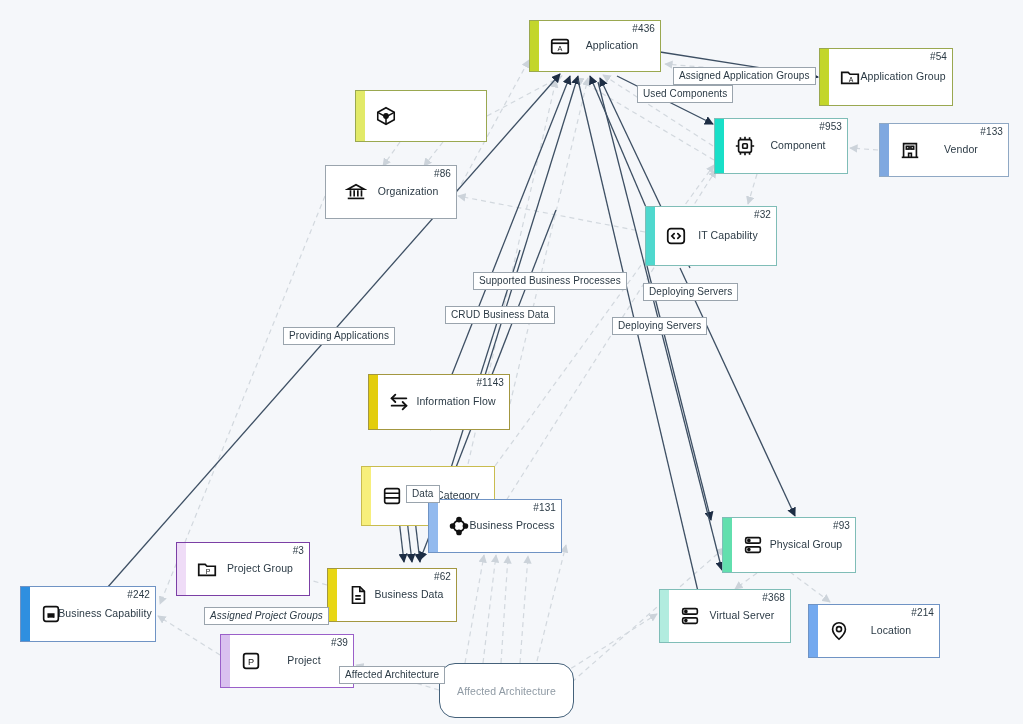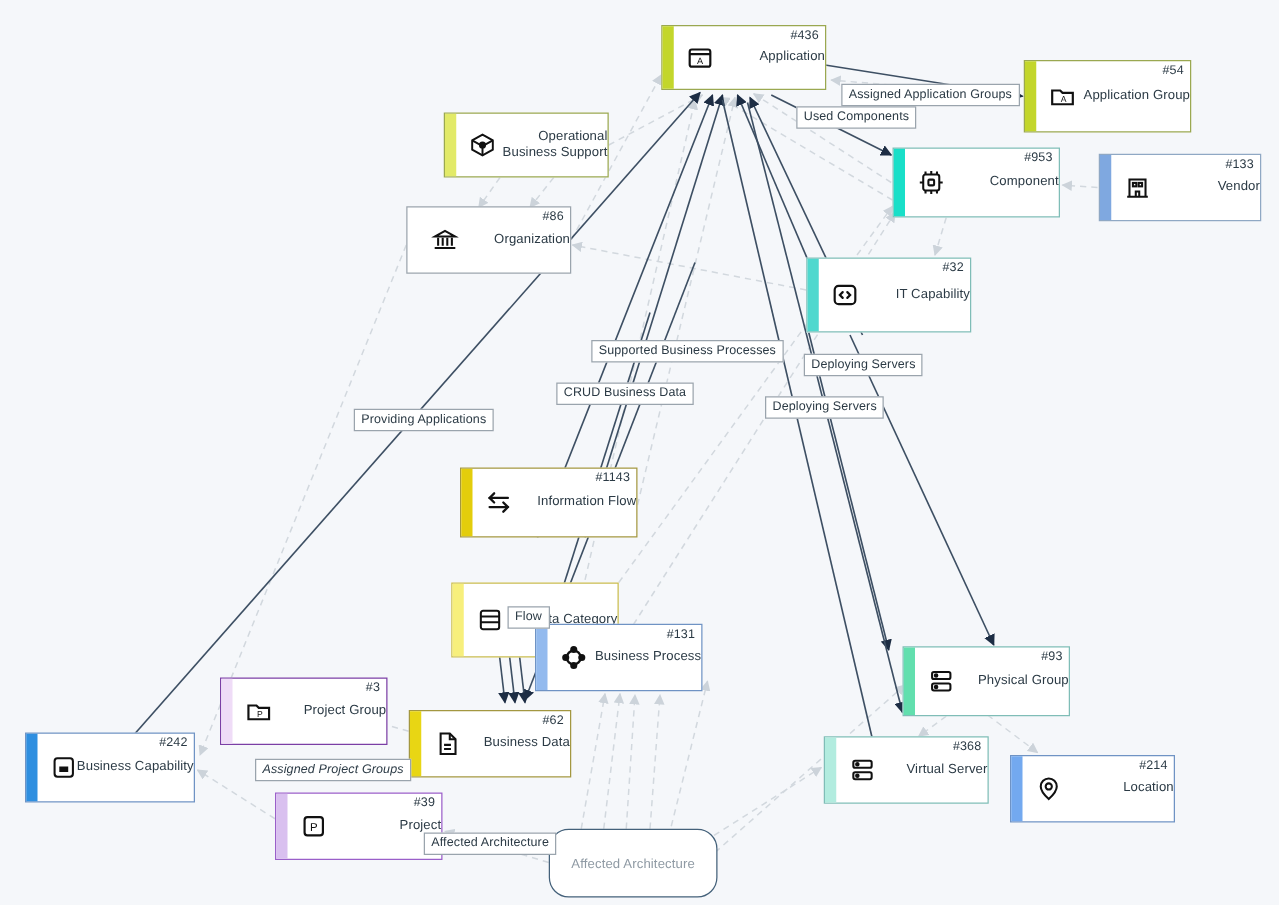--- a/index.html
+++ b/index.html
@@ -46,21 +46,21 @@
     width: 22px;
     height: 22px;
     display: flex;
     align-items: center;
     justify-content: center;
     color: #111111;
   }
   .node .nicon svg { display: block; }
   .node .nlabel {
     width: 100%;
-    text-align: right;
+    text-align: center;
     padding-left: 34px;
     box-sizing: border-box;
     font-size: 10.5px;
     color: #2b3a45;
     line-height: 1.25;
     letter-spacing: 0.1px;
   }
   .node .nid {
     position: absolute;
     right: 5px;
@@ -186,21 +186,20 @@
       <div class="node" style="left: 355px; top: 90px; width: 132px; height: 52px; border: 1px solid rgb(154, 168, 80);">
         <div class="accent" style="background: rgb(226, 234, 104);"></div>
         <span class="nicon">
           <svg width="22" height="22" viewBox="0 0 24 24" fill="none" stroke="#111" stroke-width="1.7">
             <path d="M12 3 21 8v8l-9 5-9-5V8z"></path>
             <path d="M3 8l9 5 9-5"></path>
             <path d="M12 13v8"></path>
             <circle cx="12" cy="12" r="2.3" fill="#111"></circle>
           </svg>
         </span>
-        <div class="nlabel">Operational Business Support</div>
       </div>
       <div class="node" style="left: 714px; top: 118px; width: 134px; height: 56px; border: 1px solid rgb(127, 189, 183);">
         <div class="accent" style="background: rgb(25, 223, 200);"></div>
         <span class="nicon">
           <svg width="22" height="22" viewBox="0 0 24 24" fill="none" stroke="#111" stroke-width="1.8">
             <rect x="5" y="5" width="14" height="14" rx="2"></rect>
             <rect x="9.5" y="9.5" width="5" height="5" rx="1"></rect>
             <path d="M12 2v3M12 19v3M2 12h3M19 12h3M7 2.5v2.5M17 2.5v2.5M7 19v2.5M17 19v2.5"></path>
           </svg>
         </span>
@@ -367,18 +366,18 @@
       </div>
     </div>
   <div id="labels-host">
       <div class="edge-label" style="left: 673px; top: 53px; margin-top: 14px;">Assigned Application Groups</div>
       <div class="edge-label" style="left: 637px; top: 85px;">Used Components</div>
       <div class="edge-label" style="left: 473px; top: 272px;">Supported Business Processes</div>
       <div class="edge-label" style="left: 643px; top: 283px;">Deploying Servers</div>
       <div class="edge-label" style="left: 445px; top: 306px;">CRUD Business Data</div>
       <div class="edge-label" style="left: 612px; top: 317px;">Deploying Servers</div>
       <div class="edge-label" style="left: 283px; top: 327px;">Providing Applications</div>
-      <div class="edge-label" style="left: 406px; top: 485px;">Flow</div>
+      <div class="edge-label" style="left: 406px; top: 485px;">Data</div>
       <div class="edge-label" style="left: 204px; top: 607px; font-style: italic;">Assigned Project Groups</div>
       <div class="edge-label" style="left: 339px; top: 666px;">Affected Architecture</div>
     </div>
 
 </div>
 
 </body></html>

